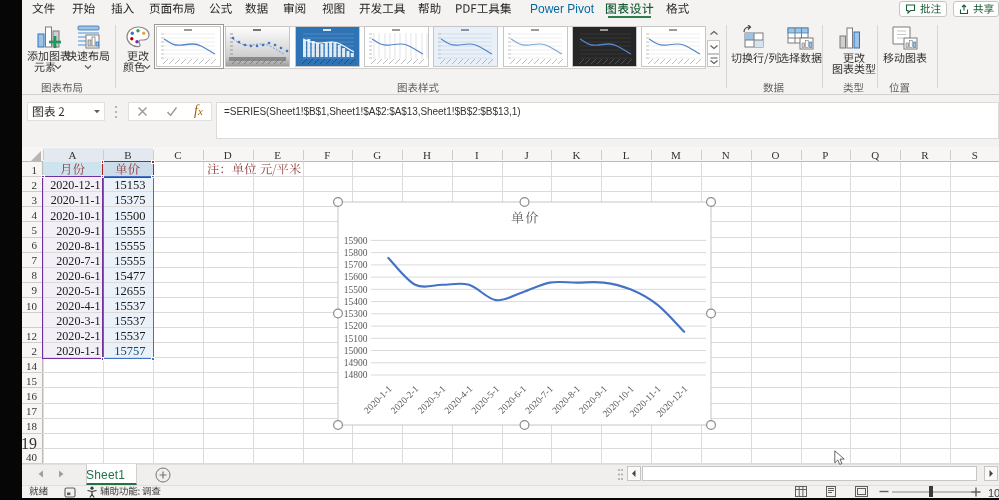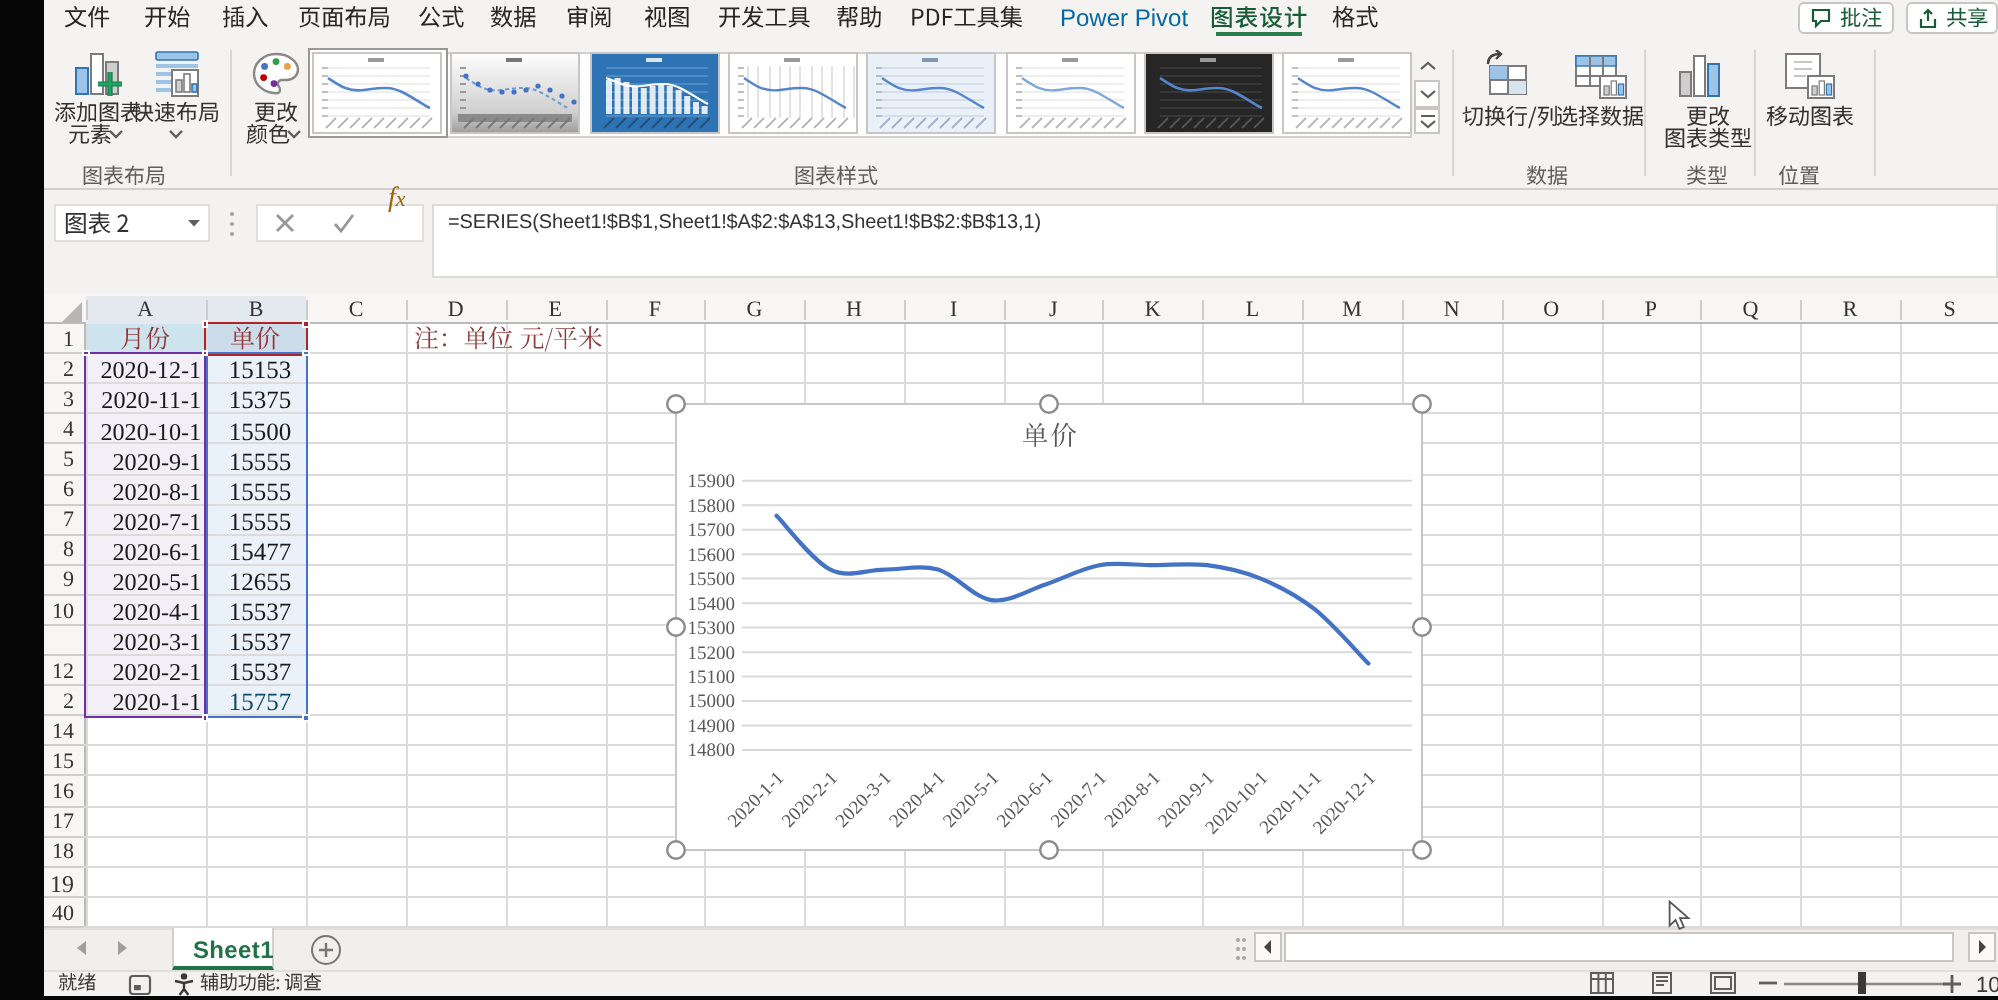--- a/index.html
+++ b/index.html
@@ -552,21 +552,21 @@
       <circle cx="2" cy="13" r="1"></circle>
     </g>
   </svg>
 <div style="position:absolute;left:128px;top:102px;width:84px;height:19px;background:#fff;border:1px solid #e1dfdd"></div>
 <svg class="abs" style="left:137px;top:106px" width="11" height="11">
     <path d="M1.5 1.5l8 8M9.5 1.5l-8 8" stroke="#9a9896" stroke-width="1.4"></path>
   </svg>
 <svg class="abs" style="left:166px;top:106px" width="12" height="11">
     <path d="M1.5 6l3 3.5L10.5 1.5" stroke="#9a9896" stroke-width="1.4" fill="none"></path>
   </svg>
-<div style="position:absolute;left:194px;top:92px;width:16px;height:16px;font-family:'Liberation Serif';font-style:italic;font-size:14px;color:#a16207"><i>f</i><span style="font-size:11px">x</span></div>
+<div style="position:absolute;left:194px;top:103px;width:16px;height:16px;font-family:'Liberation Serif';font-style:italic;font-size:14px;color:#a16207"><i>f</i><span style="font-size:11px">x</span></div>
 <div style="position:absolute;left:216px;top:102px;width:783px;height:37px;background:#fff;border:1px solid #dddbd9"></div>
 <div style="position:absolute;left:224px;top:106px;width:740px;height:14px;font-size:10px;color:#333;letter-spacing:-0.06px">=SERIES(Sheet1!$B$1,Sheet1!$A$2:$A$13,Sheet1!$B$2:$B$13,1)</div>
 <div style="position:absolute;left:9px;top:142px;width:990px;height:5px;background:#f3f2f1"></div>
 <div style="position:absolute;left:9px;top:147px;width:990px;height:15px;background:#f7f6f5;border-bottom:1px solid #bdbbb9"></div>
 <div style="position:absolute;left:9px;top:162.0px;width:33.6px;height:302.0px;background:#f7f6f5;border-right:1px solid #bdbbb9"></div>
 <div style="position:absolute;left:42.6px;top:162.0px;width:956.4px;height:302.0px;background:#fff"></div>
 <div style="position:absolute;left:42.6px;top:162.0px;width:60px;height:15.1px;background:#cde3ee"></div>
 <div style="position:absolute;left:102.9px;top:162.0px;width:50.2px;height:15.1px;background:#ccdcea"></div>
 <div style="position:absolute;left:42.6px;top:148px;width:110.4px;height:14px;background:#e3e9ee"></div>
 <div style="position:absolute;left:42.6px;top:177.1px;width:60px;height:181.2px;background:#f2eff7"></div>
@@ -694,21 +694,21 @@
 <div style="position:absolute;left:9px;top:284.4px;width:28px;height:12px;text-align:right;font-size:11px;font-family:'Liberation Serif';color:#333">9</div>
 <div style="position:absolute;left:9px;top:299.5px;width:28px;height:12px;text-align:right;font-size:11px;font-family:'Liberation Serif';color:#333">10</div>
 <div style="position:absolute;left:9px;top:314.6px;width:28px;height:12px;text-align:left;font-size:11px;font-family:'Liberation Serif';color:#333">11</div>
 <div style="position:absolute;left:9px;top:329.7px;width:28px;height:12px;text-align:right;font-size:11px;font-family:'Liberation Serif';color:#333">12</div>
 <div style="position:absolute;left:9px;top:344.8px;width:28px;height:12px;text-align:right;font-size:11px;font-family:'Liberation Serif';color:#333">2</div>
 <div style="position:absolute;left:9px;top:359.9px;width:28px;height:12px;text-align:right;font-size:11px;font-family:'Liberation Serif';color:#333">14</div>
 <div style="position:absolute;left:9px;top:375.0px;width:28px;height:12px;text-align:right;font-size:11px;font-family:'Liberation Serif';color:#333">15</div>
 <div style="position:absolute;left:9px;top:390.1px;width:28px;height:12px;text-align:right;font-size:11px;font-family:'Liberation Serif';color:#333">16</div>
 <div style="position:absolute;left:9px;top:405.2px;width:28px;height:12px;text-align:right;font-size:11px;font-family:'Liberation Serif';color:#333">17</div>
 <div style="position:absolute;left:9px;top:420.3px;width:28px;height:12px;text-align:right;font-size:11px;font-family:'Liberation Serif';color:#333">18</div>
-<div style="position:absolute;left:9px;top:435.4px;width:28px;height:12px;text-align:right;font-size:12px;font-family:'Liberation Serif';color:#333">19</div>
+<div style="position:absolute;left:9px;top:435.4px;width:28px;height:12px;text-align:right;font-size:16px;font-family:'Liberation Serif';color:#333">19</div>
 <div style="position:absolute;left:9px;top:450.5px;width:28px;height:12px;text-align:right;font-size:11px;font-family:'Liberation Serif';color:#333">40</div>
 <div style="position:absolute;left:102.1px;top:161.4px;width:51.9px;height:16.2px;border:1.2px solid #b02427"></div>
 <div style="position:absolute;left:42.1px;top:176.4px;width:61px;height:182.6px;border:1.4px solid #7030a0"></div>
 <div style="position:absolute;left:102.6px;top:176.4px;width:51.4px;height:182.6px;border:1.4px solid #4472c4"></div>
 <div style="position:absolute;left:100.9px;top:160.2px;width:3.4px;height:3.4px;background:#b02427;border:0.6px solid #fff"></div>
 <div style="position:absolute;left:151.4px;top:160.2px;width:3.4px;height:3.4px;background:#b02427;border:0.6px solid #fff"></div>
 <div style="position:absolute;left:100.9px;top:174.8px;width:3.4px;height:3.4px;background:#7030a0;border:0.6px solid #fff"></div>
 <div style="position:absolute;left:151.4px;top:174.8px;width:3.4px;height:3.4px;background:#4472c4;border:0.6px solid #fff"></div>
 <div style="position:absolute;left:41.2px;top:174.8px;width:3.4px;height:3.4px;background:#7030a0;border:0.6px solid #fff"></div>
 <div style="position:absolute;left:100.9px;top:357.2px;width:3.4px;height:3.4px;background:#7030a0;border:0.6px solid #fff"></div>
@@ -812,21 +812,21 @@
 <svg style="position:absolute;left:510.8px;top:208.0px;overflow:visible" width="29" height="18" fill="#595959">
     <use href="#gs65" transform="translate(0.0 14.5) scale(0.1320)"></use>
     <use href="#gs66" transform="translate(14.2 14.5) scale(0.1320)"></use>
   </svg>
 <div style="position:absolute;left:9px;top:464px;width:990px;height:20.5px;background:#f1efee;border-top:1px solid #e1dfdd"></div>
 <svg class="abs" style="left:37px;top:470px" width="30" height="8">
     <path d="M6 0.5L1.5 4 6 7.5z" fill="#a19f9d"></path>
     <path d="M22 0.5L26.5 4 22 7.5z" fill="#a19f9d"></path>
   </svg>
 <div style="position:absolute;left:86px;top:464px;width:51px;height:20.5px;background:#fff;border-left:1px solid #d2d0ce;border-right:1px solid #d2d0ce;border-bottom:2.5px solid #217346"></div>
-<div style="position:absolute;left:86px;top:468px;width:51px;text-align:right;font-size:12px;color:#217346;font-weight:bold;letter-spacing:0.2px">Sheet1</div>
+<div style="position:absolute;left:86px;top:468px;width:51px;text-align:left;font-size:12px;color:#217346;font-weight:normal;letter-spacing:0.2px">Sheet1</div>
 <svg class="abs" style="left:155px;top:466.5px" width="16" height="16">
     <circle cx="8" cy="8" r="7" fill="none" stroke="#767674" stroke-width="1"></circle>
     <path d="M8 4.5v7M4.5 8h7" stroke="#767674" stroke-width="1.2"></path>
   </svg>
 <svg class="abs" style="left:617px;top:468px" width="7" height="13">
     <g fill="#a8a6a4">
       <circle cx="2" cy="2" r="1"></circle>
       <circle cx="5" cy="2" r="1"></circle>
       <circle cx="2" cy="6.5" r="1"></circle>
       <circle cx="5" cy="6.5" r="1"></circle>

